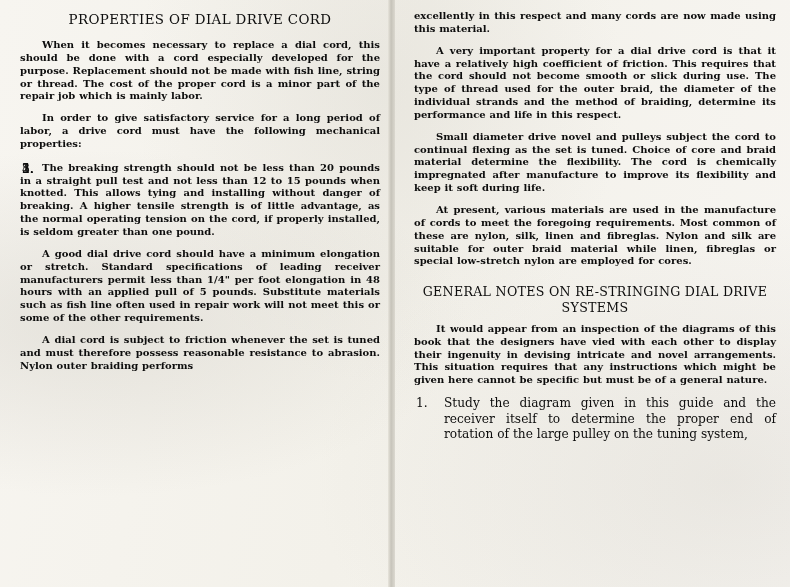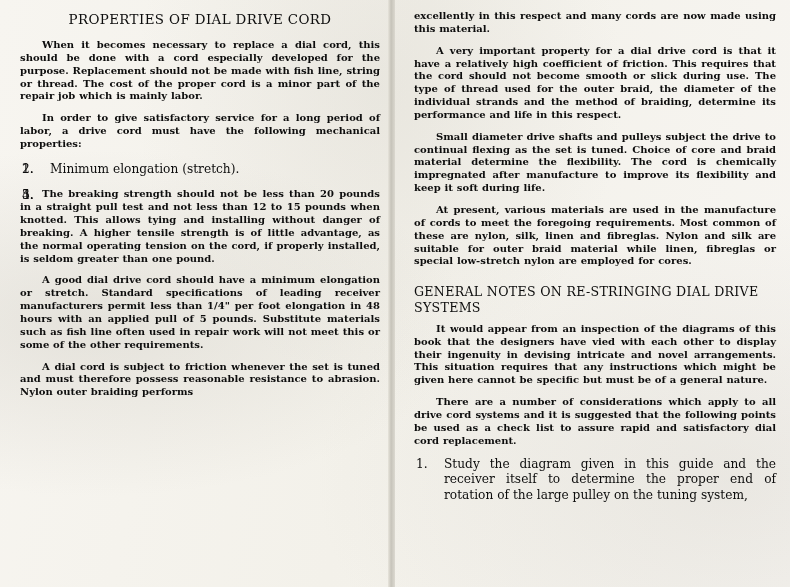--- a/index.html
+++ b/index.html
@@ -66,21 +66,21 @@
     font-weight: normal;
     letter-spacing: 0.4px;
     text-align: center;
     margin: 2px 0 12px 0;
     text-transform: uppercase;
   }
   h2.section-title {
     font-size: 12.6px;
     font-weight: normal;
     letter-spacing: 0.3px;
-    text-align: left;
+    text-align: center;
     margin: 16px 0 8px 0;
     line-height: 1.22;
     text-transform: uppercase;
   }
   p.para {
     font-size: 10px;
     line-height: 1.285;
     margin: 0 0 9px 0;
     text-align: justify;
     text-indent: 22px;
@@ -122,48 +122,46 @@
 
       <p class="para">When it becomes necessary to replace a dial cord, this should be done with a cord especially developed for the purpose. Replacement should not be made with fish line, string or thread. The cost of the proper cord is a minor part of the repair job which is mainly labor.</p>
       <p class="para">In order to give satisfactory service for a long period of labor, a drive cord must have the following mechanical properties:</p>
 
       <ol class="reqs">
         <li>
           <span class="num">1.</span>
         </li>
         <li>
           <span class="num">2.</span>
-          <span>Minimum elongation (stretch).</span>
         </li>
         <li>
           <span class="num">3.</span>
         </li>
         <li>
           <span class="num">4.</span>
         </li>
         <li>
           <span class="num">5.</span>
         </li>
       </ol>
 
       <p class="para">The breaking strength should not be less than 20 pounds in a straight pull test and not less than 12 to 15 pounds when knotted. This allows tying and installing without danger of breaking. A higher tensile strength is of little advantage, as the normal operating tension on the cord, if properly installed, is seldom greater than one pound.</p>
       <p class="para">A good dial drive cord should have a minimum elongation or stretch. Standard specifications of leading receiver manufacturers permit less than 1/4" per foot elongation in 48 hours with an applied pull of 5 pounds. Substitute materials such as fish line often used in repair work will not meet this or some of the other requirements.</p>
       <p class="para">A dial cord is subject to friction whenever the set is tuned and must therefore possess reasonable resistance to abrasion. Nylon outer braiding performs</p>
     </div>
 
     <div class="col col-right">
       <p class="para noindent">excellently in this respect and many cords are now made using this material.</p>
       <p class="para">A very important property for a dial drive cord is that it have a relatively high coefficient of friction. This requires that the cord should not become smooth or slick during use. The type of thread used for the outer braid, the diameter of the individual strands and the method of braiding, determine its performance and life in this respect.</p>
-      <p class="para">Small diameter drive shafts and pulleys subject the drive to continual flexing as the set is tuned. Choice of core and braid material determine the flexibility. The cord is chemically impregnated after manufacture to improve its flexibility and keep it soft during life.</p>
+      <p class="para">Small diameter drive novel and pulleys subject the cord to continual flexing as the set is tuned. Choice of core and braid material determine the flexibility. The cord is chemically impregnated after manufacture to improve its flexibility and keep it soft during life.</p>
       <p class="para">At present, various materials are used in the manufacture of cords to meet the foregoing requirements. Most common of these are nylon, silk, linen and fibreglas. Nylon and silk are suitable for outer braid material while linen, fibreglas or special low-stretch nylon are employed for cores.</p>
 
       <h2 class="section-title">GENERAL NOTES ON RE-STRINGING DIAL DRIVE SYSTEMS</h2>
 
       <p class="para">It would appear from an inspection of the diagrams of this book that the designers have vied with each other to display their ingenuity in devising intricate and novel arrangements. This situation requires that any instructions which might be given here cannot be specific but must be of a general nature.</p>
-      <p class="para">There are a number of considerations which apply to all drive cord systems and it is suggested that the following points be used as a check list to assure rapid and satisfactory dial cord replacement.</p>
 
       <ol class="notes">
         <li>
           <span class="num">1.</span>
           <span>Study the diagram given in this guide and the receiver itself to determine the proper end of rotation of the large pulley on the tuning system,</span>
         </li>
       </ol>
     </div>
 
   </div>

